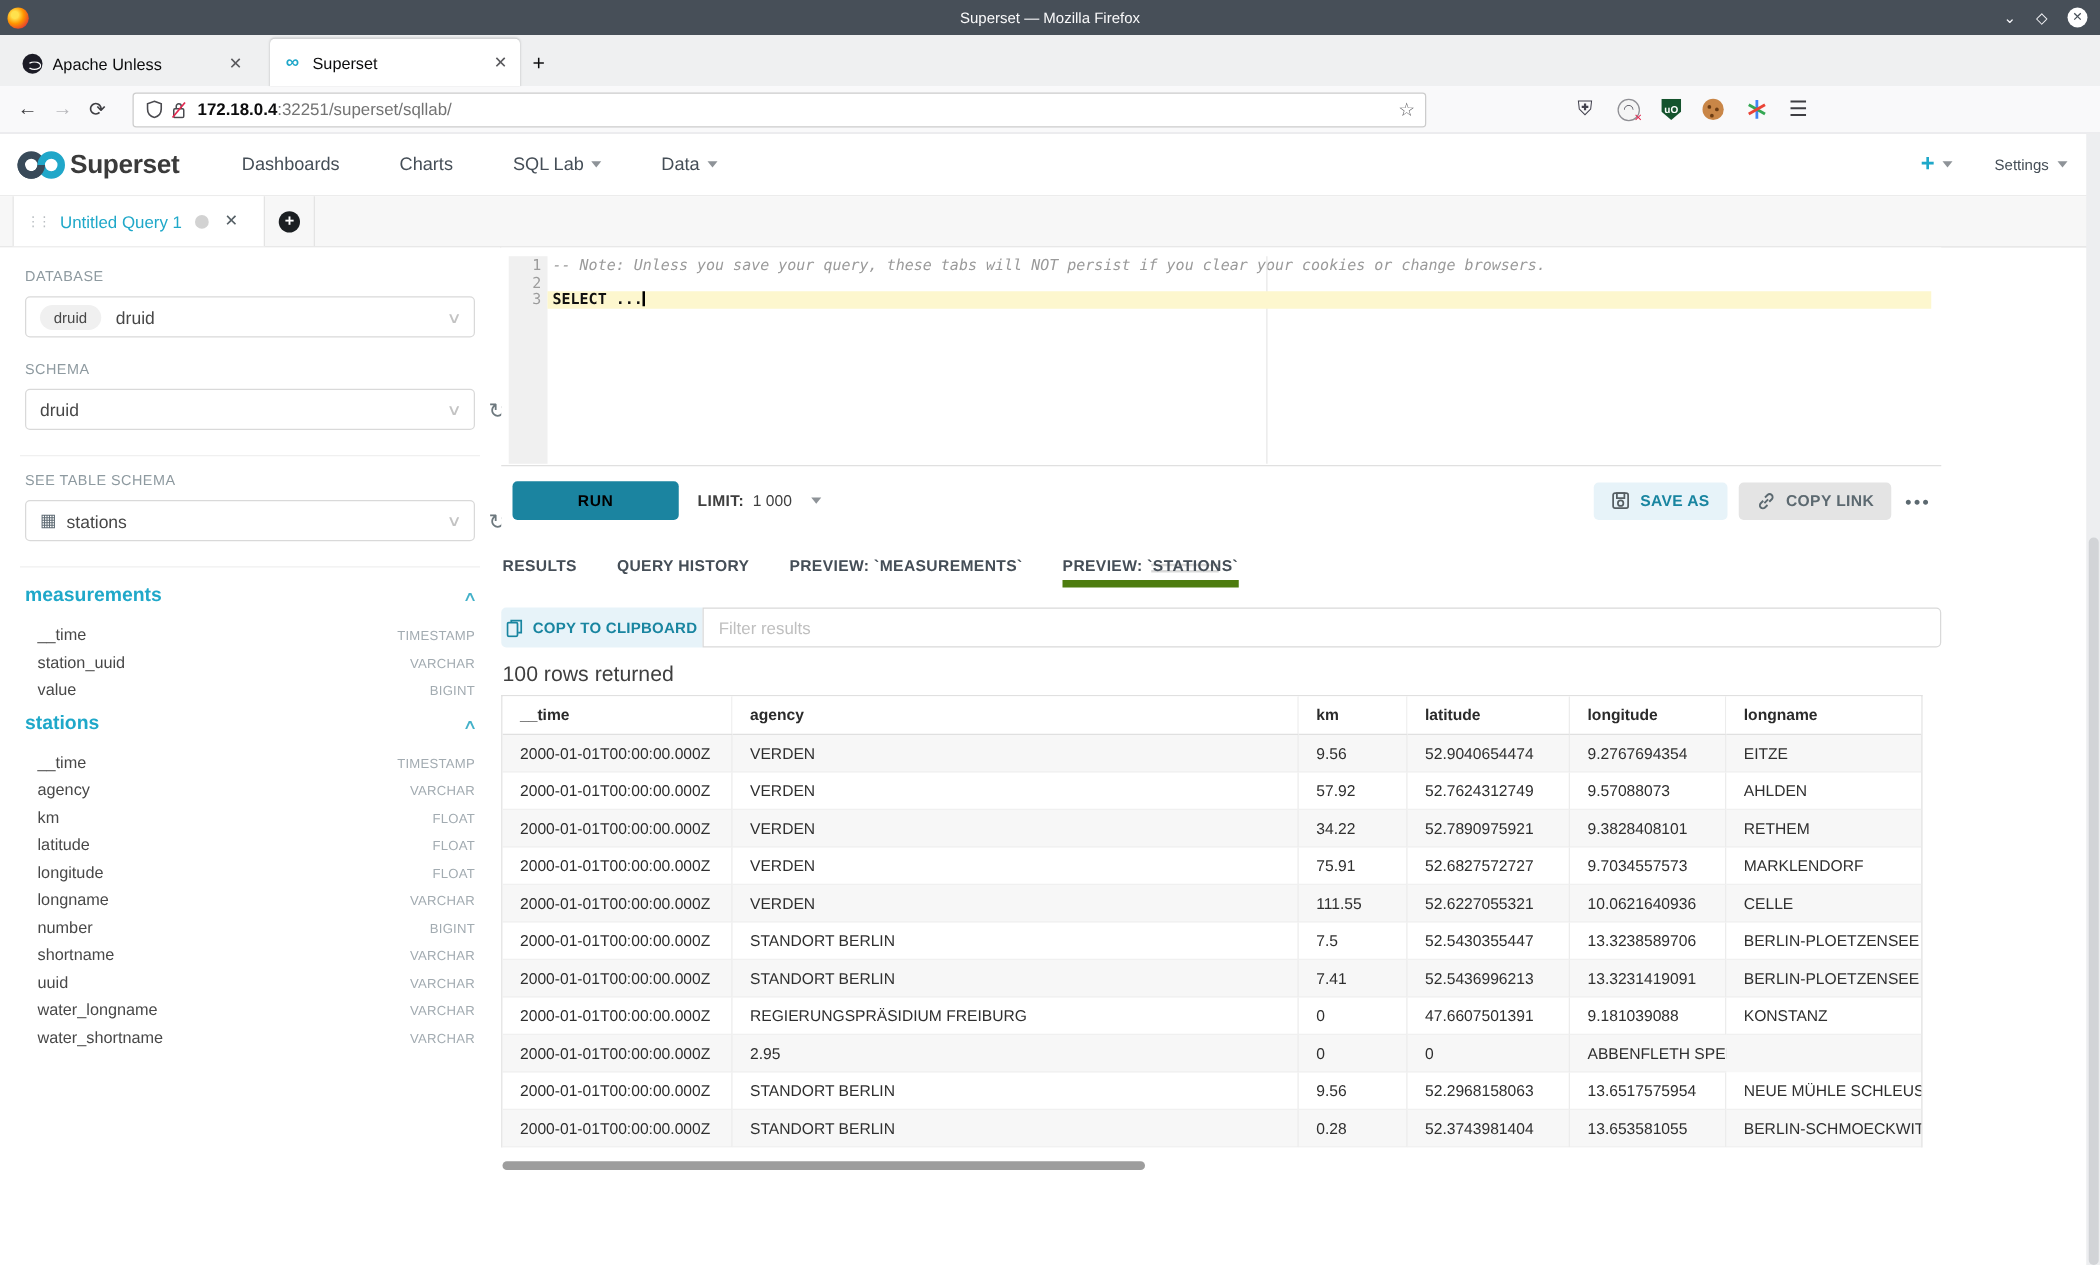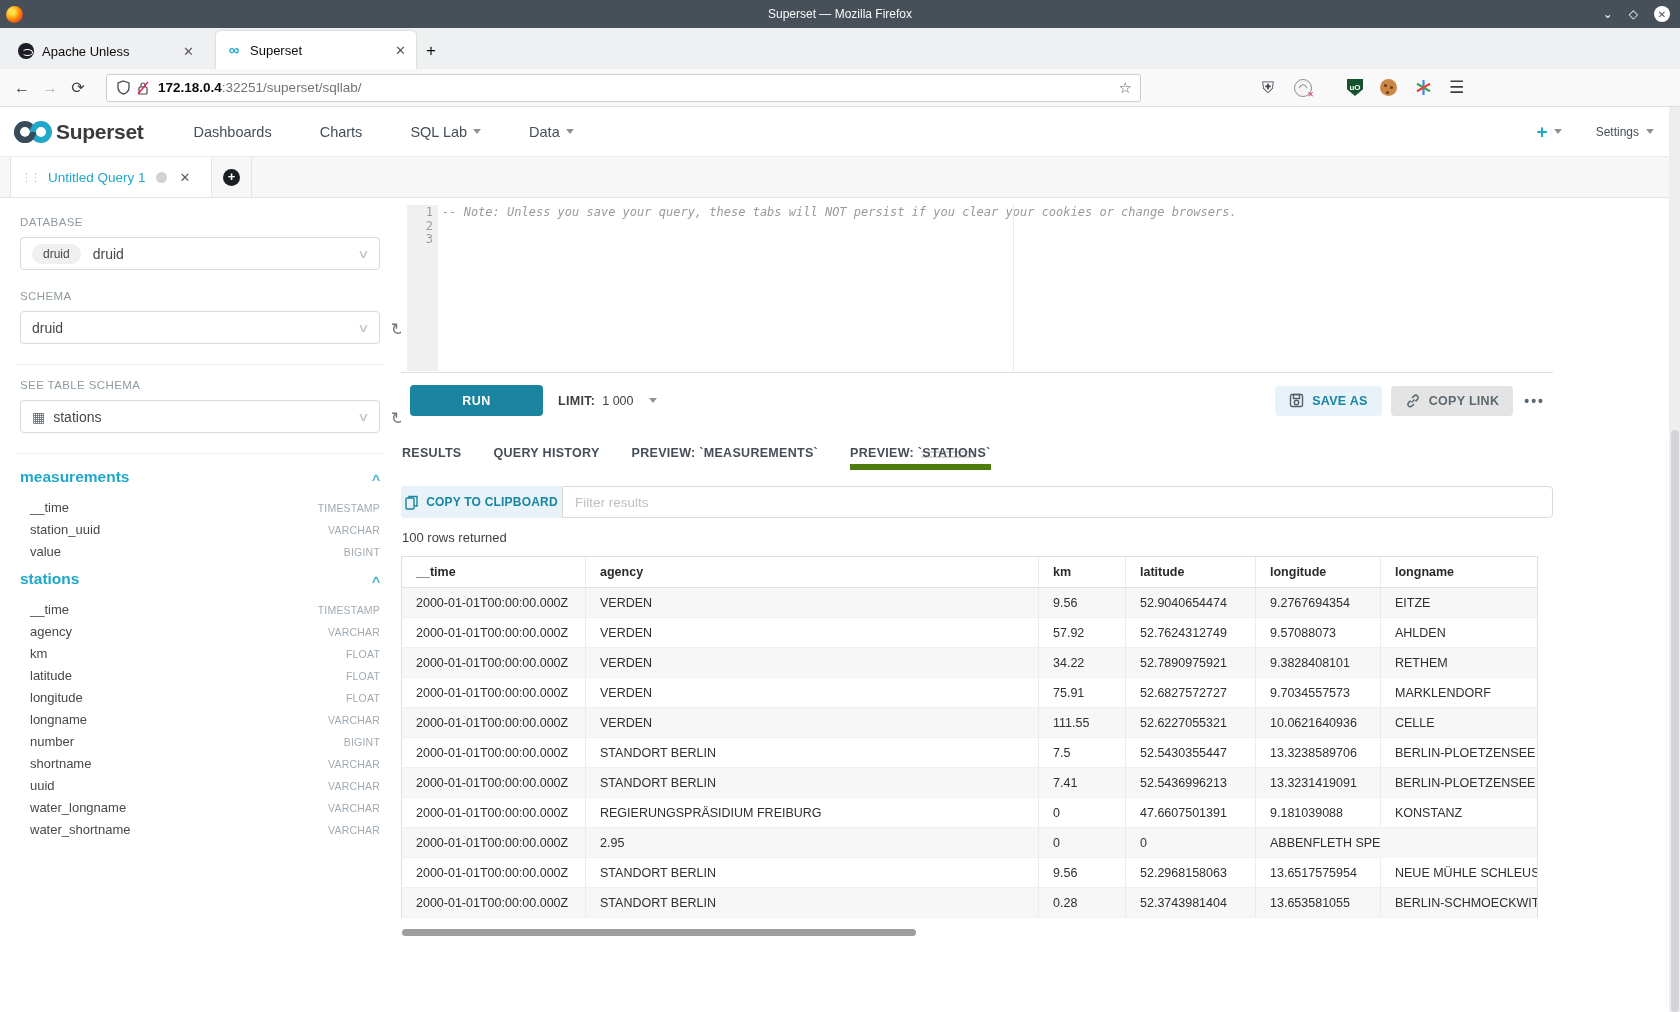--- a/index.html
+++ b/index.html
@@ -34,21 +34,21 @@
   #shield-ico { width:13px; height:15px; margin:0 7px 0 2px; }
   #lock-ico { width:12px; height:14px; margin-right:9px; position:relative; }
   #url-text { font-size:13.5px; color:#737373; flex:1; white-space:nowrap; overflow:hidden; }
   #url-text b { color:#0c0c0d; font-weight:bold; }
   #star-ico { font-size:15px; color:#5a5a5e; }
   #ext-icons { display:flex; align-items:center; gap:17px; margin-left:118px; }
   .ext { width:18px; height:18px; display:flex; align-items:center; justify-content:center; font-size:14px; }
   #ext-pocket { color:#42414d; font-size:16px; }
   #ext-mask { background:#f5f5f5; border:1px solid #8f8f94; border-radius:50%; color:#42414d; font-size:10px; position:relative; }
   #ext-mask::after { content:"✕"; position:absolute; right:-3px; bottom:-3px; color:#e22850; font-size:8px; font-weight:bold; }
-  #ext-ublock { width:16px; height:17px; background:#14532d; clip-path:polygon(0 0,100% 0,100% 60%,50% 100%,0 60%); color:#fff; font-size:8px; font-weight:bold;margin-left:18px; }
+  #ext-ublock { width:16px; height:17px; background:#14532d; clip-path:polygon(0 0,100% 0,100% 60%,50% 100%,0 60%); color:#fff; font-size:8px; font-weight:bold; }
   #ext-cookie { width:17px; height:17px; border-radius:50%; background:#c98647; position:relative; }
   #ext-cookie::before { content:""; position:absolute; left:4px; top:5px; width:3px; height:3px; border-radius:50%; background:#6b3c14; box-shadow:6px 2px 0 #6b3c14, 2px 7px 0 #6b3c14; }
   #ext-multi { position:relative; }
   #hamburger { font-size:17px; color:#3e3e42; margin-left:17px; }
 
   
   #ss-navbar { left:0; top:107px; width:1680px; height:50px; background:#fff; border-bottom:1px solid #ececec; display:flex; align-items:center; }
   #ss-logo { margin-left:12px; width:42px; height:26px; }
   #ss-brand { font-size:21px; font-weight:bold; color:#3b3b3b; margin-left:2px; letter-spacing:-.3px; }
   #nav-items { display:flex; align-items:center; margin-left:26px; gap:0; }
@@ -90,41 +90,41 @@
   #editor-wrap { left:401px; top:198px; width:1152px; height:814px; background:#fff; }
   #ace { position:absolute; left:6px; top:7px; right:8px; height:166px; font-family:"DejaVu Sans Mono","Liberation Mono",monospace; font-size:12px; }
   #gutter { position:absolute; left:0; top:0; width:31px; height:166px; background:#f0f0f0; color:#9c9c9c; text-align:right; padding:1px 5px 0 0; line-height:13.5px; }
   #code { position:absolute; left:31px; top:0; right:0; height:166px; line-height:13.5px; padding-top:1px; }
   #printmargin { position:absolute; left:575px; top:0; width:1px; height:166px; background:#e8e8e8; }
   #line1 { color:#9a9a9a; font-style:italic; white-space:pre; padding-left:4px; }
   #line3 { background:#fdf7ce; font-weight:bold; color:#111; white-space:pre; padding-left:4px; position:relative; }
   #cursor { display:inline-block; width:1.5px; height:12px; background:#000; vertical-align:-2px; }
 
   #run-row { position:absolute; left:0; top:174px; width:1152px; height:56px; border-top:1px solid #e0e0e0; display:flex; align-items:center; }
-  #run-btn { margin-left:9px; width:133px; height:31px; background:#1b84a0; border-radius:4px; color:#ffffff; font-size:12.5px; font-weight:bold; letter-spacing:.5px; display:flex; align-items:center; justify-content:center; }
+  #run-btn { margin-left:9px; width:133px; height:31px; background:#1b84a0; border-radius:4px; color:#000000; font-size:12.5px; font-weight:bold; letter-spacing:.5px; display:flex; align-items:center; justify-content:center; }
   #limit-group { display:flex; align-items:center; margin-left:15px; gap:7px; font-size:12.5px; color:#3f3f3f; }
   #limit-label { font-weight:bold; letter-spacing:.3px; }
   #run-right { margin-left:auto; display:flex; align-items:center; margin-right:8px; gap:9px; }
   .pill-btn { height:30px; border-radius:4px; display:flex; align-items:center; padding:0 14px; font-size:12.5px; font-weight:bold; letter-spacing:.3px; gap:8px;text-align:center; }
   #saveas-btn { background:#e7f3f9; color:#1985a0; }
   #copylink-btn { background:#e4e4e4; color:#5c6970; }
   #more-btn { color:#5c6970; font-size:14px; letter-spacing:2px; font-weight:bold; margin-left:2px; }
 
   #drag-handle { position:absolute; left:520px; top:253px; width:54px; height:7px; border-top:2px solid #d9d9d9; border-bottom:2px solid #d9d9d9; }
 
   #south-tabs { position:absolute; left:0; top:236px; width:1152px; height:36px; display:flex; gap:32px; padding-left:1px; }
   .stab { font-size:12.5px; font-weight:bold; color:#454e57; letter-spacing:.3px; padding-top:12px; }
   .stab.active { border-bottom:6px solid #4d7c0f; padding-bottom:6px; }
 
   #filter-row { position:absolute; left:0; top:288px; width:1152px; height:32px; display:flex; }
   #copy-clip { width:161px; background:#e7f3f9; border-radius:4px 0 0 4px; color:#1985a0; font-size:12px; font-weight:bold; display:flex; align-items:center; justify-content:center; gap:8px; letter-spacing:.2px; }
   #filter-input { flex:1; height:32px; border:1px solid #d9d9d9; border-radius:0 4px 4px 0; font-size:13.5px; color:#444; padding:0 12px; outline:none; font-family:inherit; }
   #filter-input::placeholder { color:#bfbfbf; }
 
-  #rowcount { position:absolute; left:1px; top:332px; font-size:13px; color:#3f3f3f; }
+  #rowcount { position:absolute; left:1px; top:332px; font-size:17px; color:#3f3f3f; }
 
   #results-table { position:absolute; left:0; top:358px; width:1137px; height:362px; overflow:hidden; border:1px solid #e0e0e0; border-bottom:none; }
   .tr { display:grid; grid-template-columns:184px 453px 87px 130px 125px 158px; }
   .tr > div { padding:0 14px; height:30px; line-height:30px; font-size:12.5px; color:#2f2f2f; border-right:1px solid #ececec; white-space:nowrap; overflow:hidden; }
   .tr > div:last-child { border-right:none; }
   .tr.head > div { font-weight:bold; color:#2b2b2b; height:31px; line-height:31px; border-bottom:1px solid #e0e0e0; background:#fff; }
   .tr.body:nth-child(even) { background:#f7f7f7; }
   .tr.body:nth-child(odd) { background:#fff; }
   .tr.body > div { border-bottom:1px solid #f0f0f0; }
 
@@ -337,20 +337,21 @@
     <div id="ace">
       <div id="gutter">
           <div>1</div>
           <div>2</div>
           <div>3</div>
         </div>
       <div id="code">
         <div id="printmargin"></div>
         <div id="line1">-- Note: Unless you save your query, these tabs will NOT persist if you clear your cookies or change browsers.</div>
         <div>&nbsp;</div>
+        <div id="line3"><span>SELECT ...</span><span id="cursor"></span></div>
       </div>
     </div>
 
     <div id="run-row">
       <div id="run-btn">RUN</div>
       <div id="limit-group">
         <span id="limit-label">LIMIT:</span>
         <span>1 000</span>
         <span class="caret" style="margin-left:8px"></span>
       </div>

